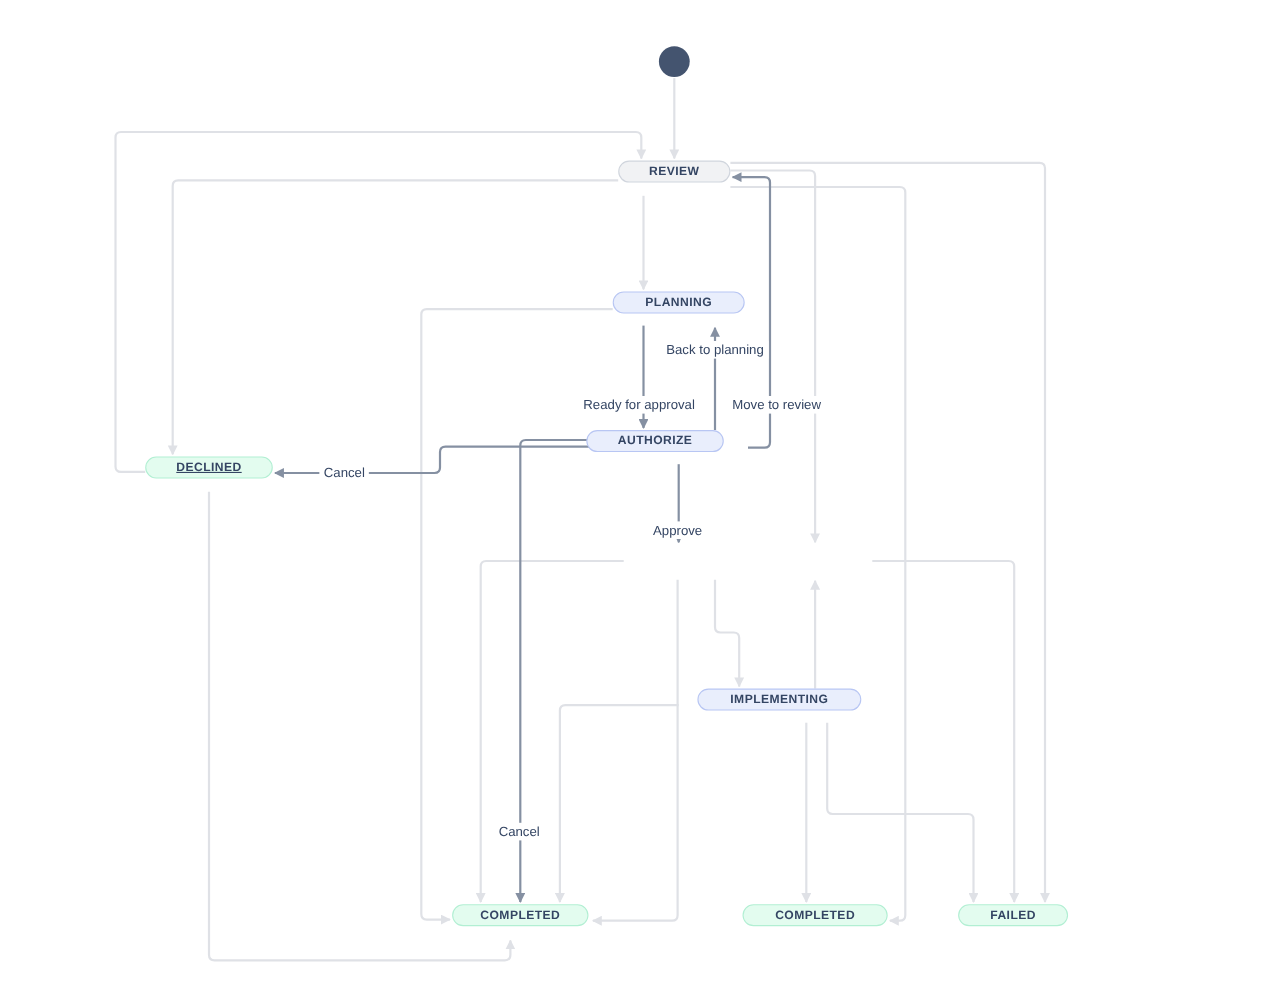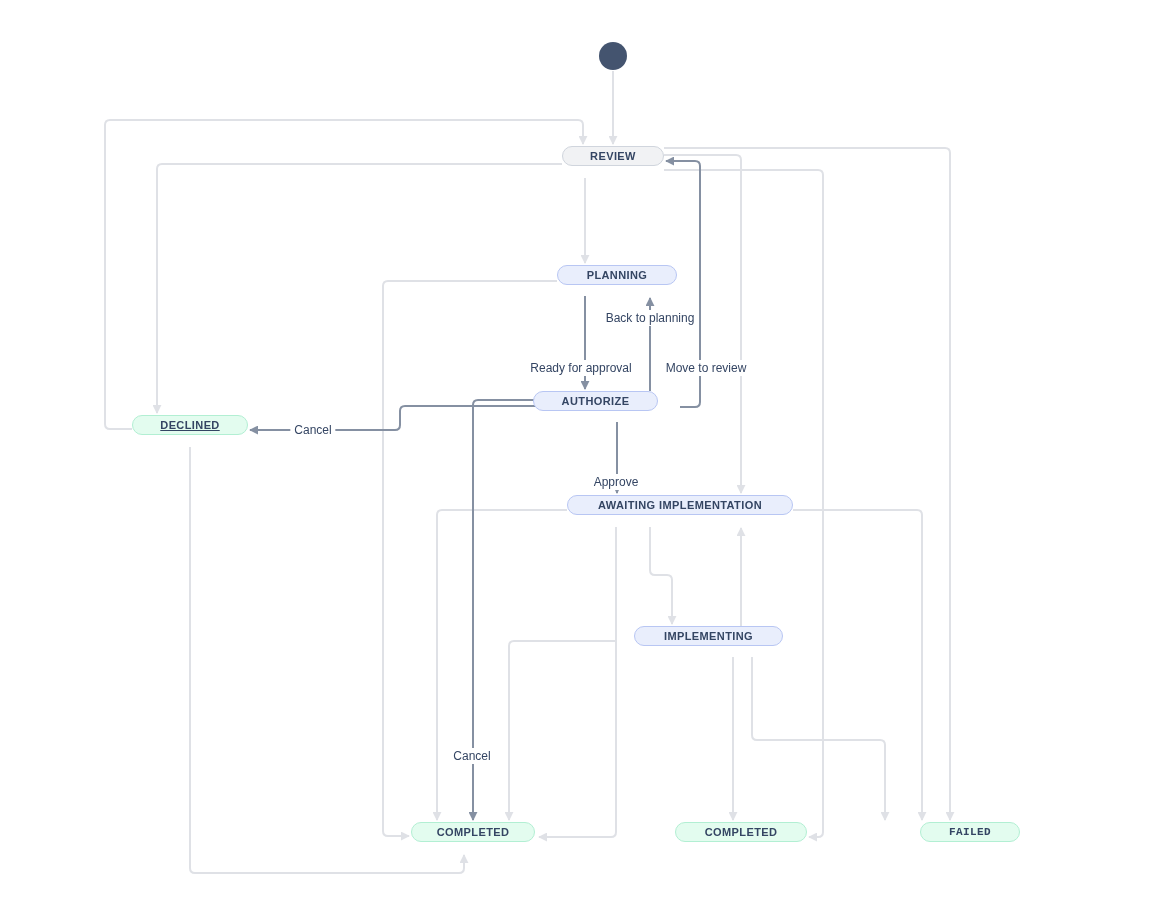--- a/index.html
+++ b/index.html
@@ -32,21 +32,21 @@
   .node.inprogress{background:var(--inprogress-bg); border-color:var(--inprogress-border);}
   .node.done{background:var(--done-bg); border-color:var(--done-border);}
   #node-review{left:562px;top:146px;width:102px;}
   #node-planning{left:557px;top:265px;width:120px;}
   #node-authorize{left:533px;top:391px;width:125px;}
   #node-awaiting{left:567px;top:495px;width:226px;}
   #node-implementing{left:634px;top:626px;width:149px;}
   #node-declined{left:132px;top:415px;width:116px;text-decoration:underline;}
   #node-canceled{left:411px;top:822px;width:124px;}
   #node-completed{left:675px;top:822px;width:132px;text-align:center;}
-  #node-failed{left:920px;top:822px;width:100px;font-family:Liberation Mono, monospace;}
+  #node-failed{left:871px;top:822px;width:100px;}
   .start-node{
     position:absolute; left:599px; top:42px; width:28px; height:28px;
     border-radius:50%; background:var(--start-node);
   }
   .edge-label{
     position:absolute; transform:translate(-50%,-50%);
     background:#fff; padding:1px 4px;
     font-size:12px; font-weight:normal; color:var(--node-text);
     white-space:nowrap; cursor:pointer;
   }
@@ -96,21 +96,20 @@
     <path class="edge-dark" d="M617,422 V493" marker-end="url(#arrow-dark)"></path>
     <path class="edge-dark" d="M555,406 H405 Q400,406 400,411 V425 Q400,430 395,430 H250" marker-end="url(#arrow-dark)"></path>
     <path class="edge-dark" d="M555,400 H478 Q473,400 473,405 V820" marker-end="url(#arrow-dark)"></path>
   </svg>
 
   <div class="start-node"></div>
 
   <div class="node todo" id="node-review">REVIEW</div>
   <div class="node inprogress" id="node-planning">PLANNING</div>
   <div class="node inprogress" id="node-authorize">AUTHORIZE</div>
-  <div class="node inprogress" id="node-awaiting">AWAITING IMPLEMENTATION</div>
   <div class="node inprogress" id="node-implementing">IMPLEMENTING</div>
   <div class="node done" id="node-declined">DECLINED</div>
   <div class="node done" id="node-canceled">COMPLETED</div>
   <div class="node done" id="node-completed">COMPLETED</div>
   <div class="node done" id="node-failed">FAILED</div>
 
   <div class="edge-label" id="lbl-ready">Ready for approval</div>
   <div class="edge-label" id="lbl-back">Back to planning</div>
   <div class="edge-label" id="lbl-move">Move to review</div>
   <div class="edge-label" id="lbl-approve">Approve</div>

